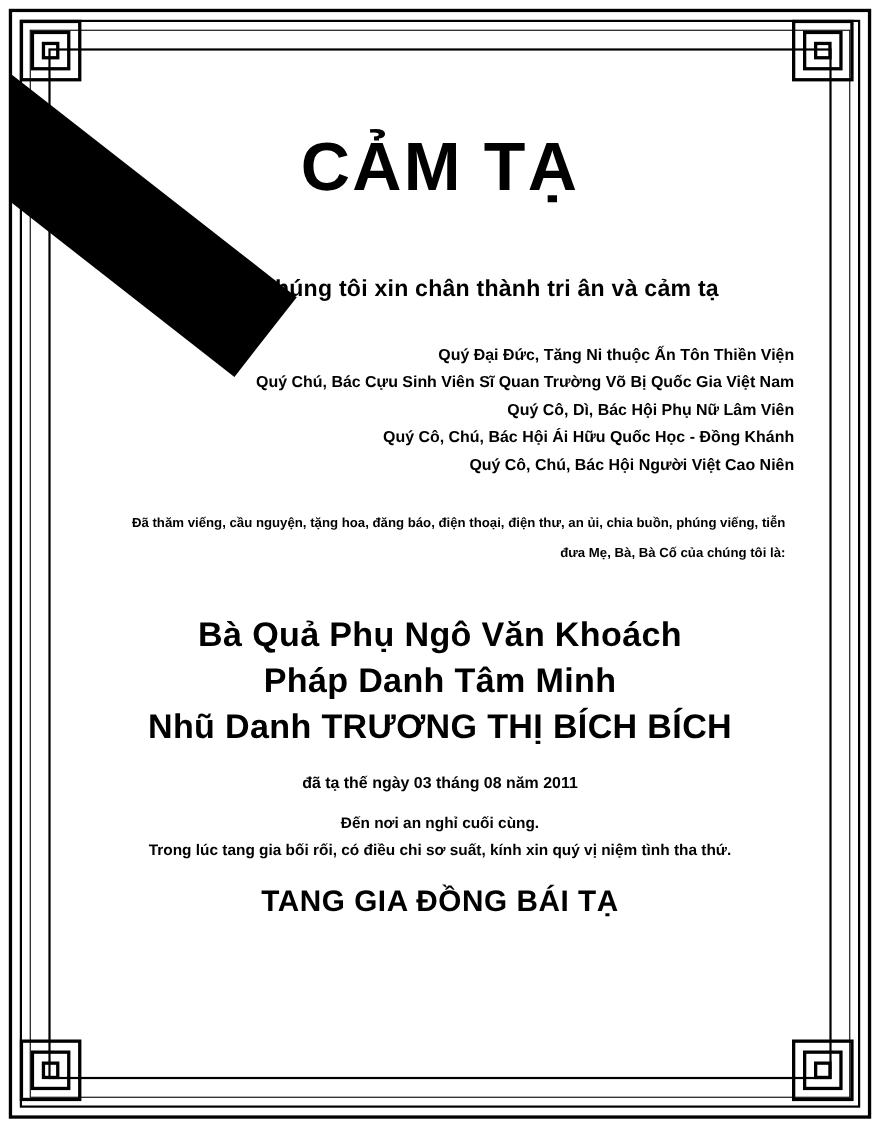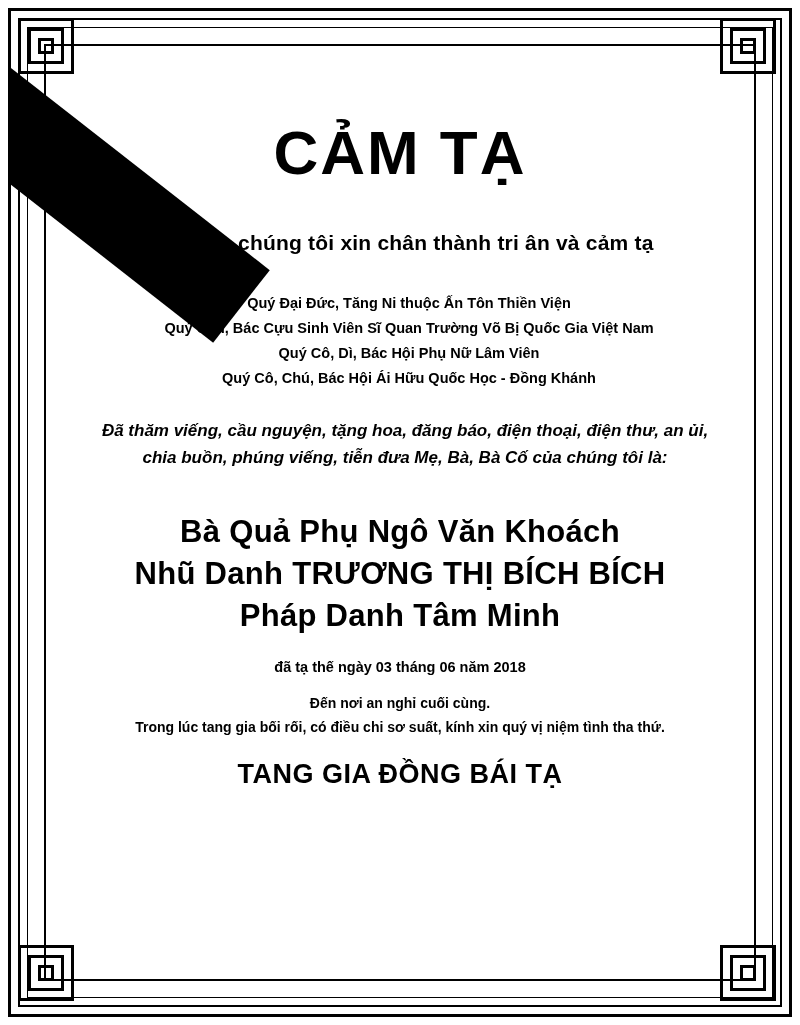--- a/index.html
+++ b/index.html
@@ -104,46 +104,45 @@
     font-weight: bold;
     letter-spacing: 2px;
     line-height: 1.05;
     margin-top: 62px;
     margin-bottom: 0;
   }
 
   .subtitle {
     font-size: 21px;
     font-weight: bold;
-    margin-top: 46px;
+    margin-top: 66px;
     letter-spacing: .2px;
   }
 
   .guest-list {
     margin-top: 36px;
-    text-align: center;
+    text-align: right;
     padding-left: 38px;
     padding-right: 20px;
   }
   .guest-list .line {
     font-size: 14.5px;
     font-weight: bold;
     line-height: 25px;
     white-space: nowrap;
   }
 
   .thanks-para {
     margin-top: 26px;
-    text-align: center;
+    text-align: right;
     padding-left: 38px;
     padding-right: 28px;
-    font-size: 17px;
+    font-size: 12px;
     font-weight: bold;
     line-height: 27px;
-    font-style: italic;
   }
 
   .deceased {
     margin-top: 40px;
   }
   .deceased .dname {
     font-size: 31px;
     font-weight: bold;
     line-height: 42px;
     letter-spacing: .3px;
@@ -208,31 +207,32 @@
 
     <div class="title">CẢM TẠ</div>
 
     <div class="subtitle">Gia đình chúng tôi xin chân thành tri ân và cảm tạ</div>
 
     <div class="guest-list">
       <div class="line">Quý Đại Đức, Tăng Ni thuộc Ấn Tôn Thiền Viện</div>
       <div class="line">Quý Chú, Bác Cựu Sinh Viên Sĩ Quan Trường Võ Bị Quốc Gia Việt Nam</div>
       <div class="line">Quý Cô, Dì, Bác Hội Phụ Nữ Lâm Viên</div>
       <div class="line">Quý Cô, Chú, Bác Hội Ái Hữu Quốc Học - Đồng Khánh</div>
+      <div class="line">Quý Cô, Chú, Bác Hội Người Việt Cao Niên</div>
     </div>
 
     <div class="thanks-para">Đã thăm viếng, cầu nguyện, tặng hoa, đăng báo, điện thoại, điện thư, an ủi, chia buồn, phúng viếng, tiễn đưa Mẹ, Bà, Bà Cố của chúng tôi là:</div>
 
     <div class="deceased">
       <div class="dname">Bà Quả Phụ Ngô Văn Khoách</div>
+      <div class="dname">Pháp Danh Tâm Minh</div>
       <div class="dname">Nhũ Danh TRƯƠNG THỊ BÍCH BÍCH</div>
-      <div class="dname">Pháp Danh Tâm Minh</div>
     </div>
 
-    <div class="death-date">đã tạ thế ngày 03 tháng 06 năm 2018</div>
+    <div class="death-date">đã tạ thế ngày 03 tháng 08 năm 2011</div>
 
     <div class="closing">
       <div>Đến nơi an nghỉ cuối cùng.</div>
       <div>Trong lúc tang gia bối rối, có điều chi sơ suất, kính xin quý vị niệm tình tha thứ.</div>
     </div>
 
     <div class="family-sign">TANG GIA ĐỒNG BÁI TẠ</div>
 
   </div>
 </div>

